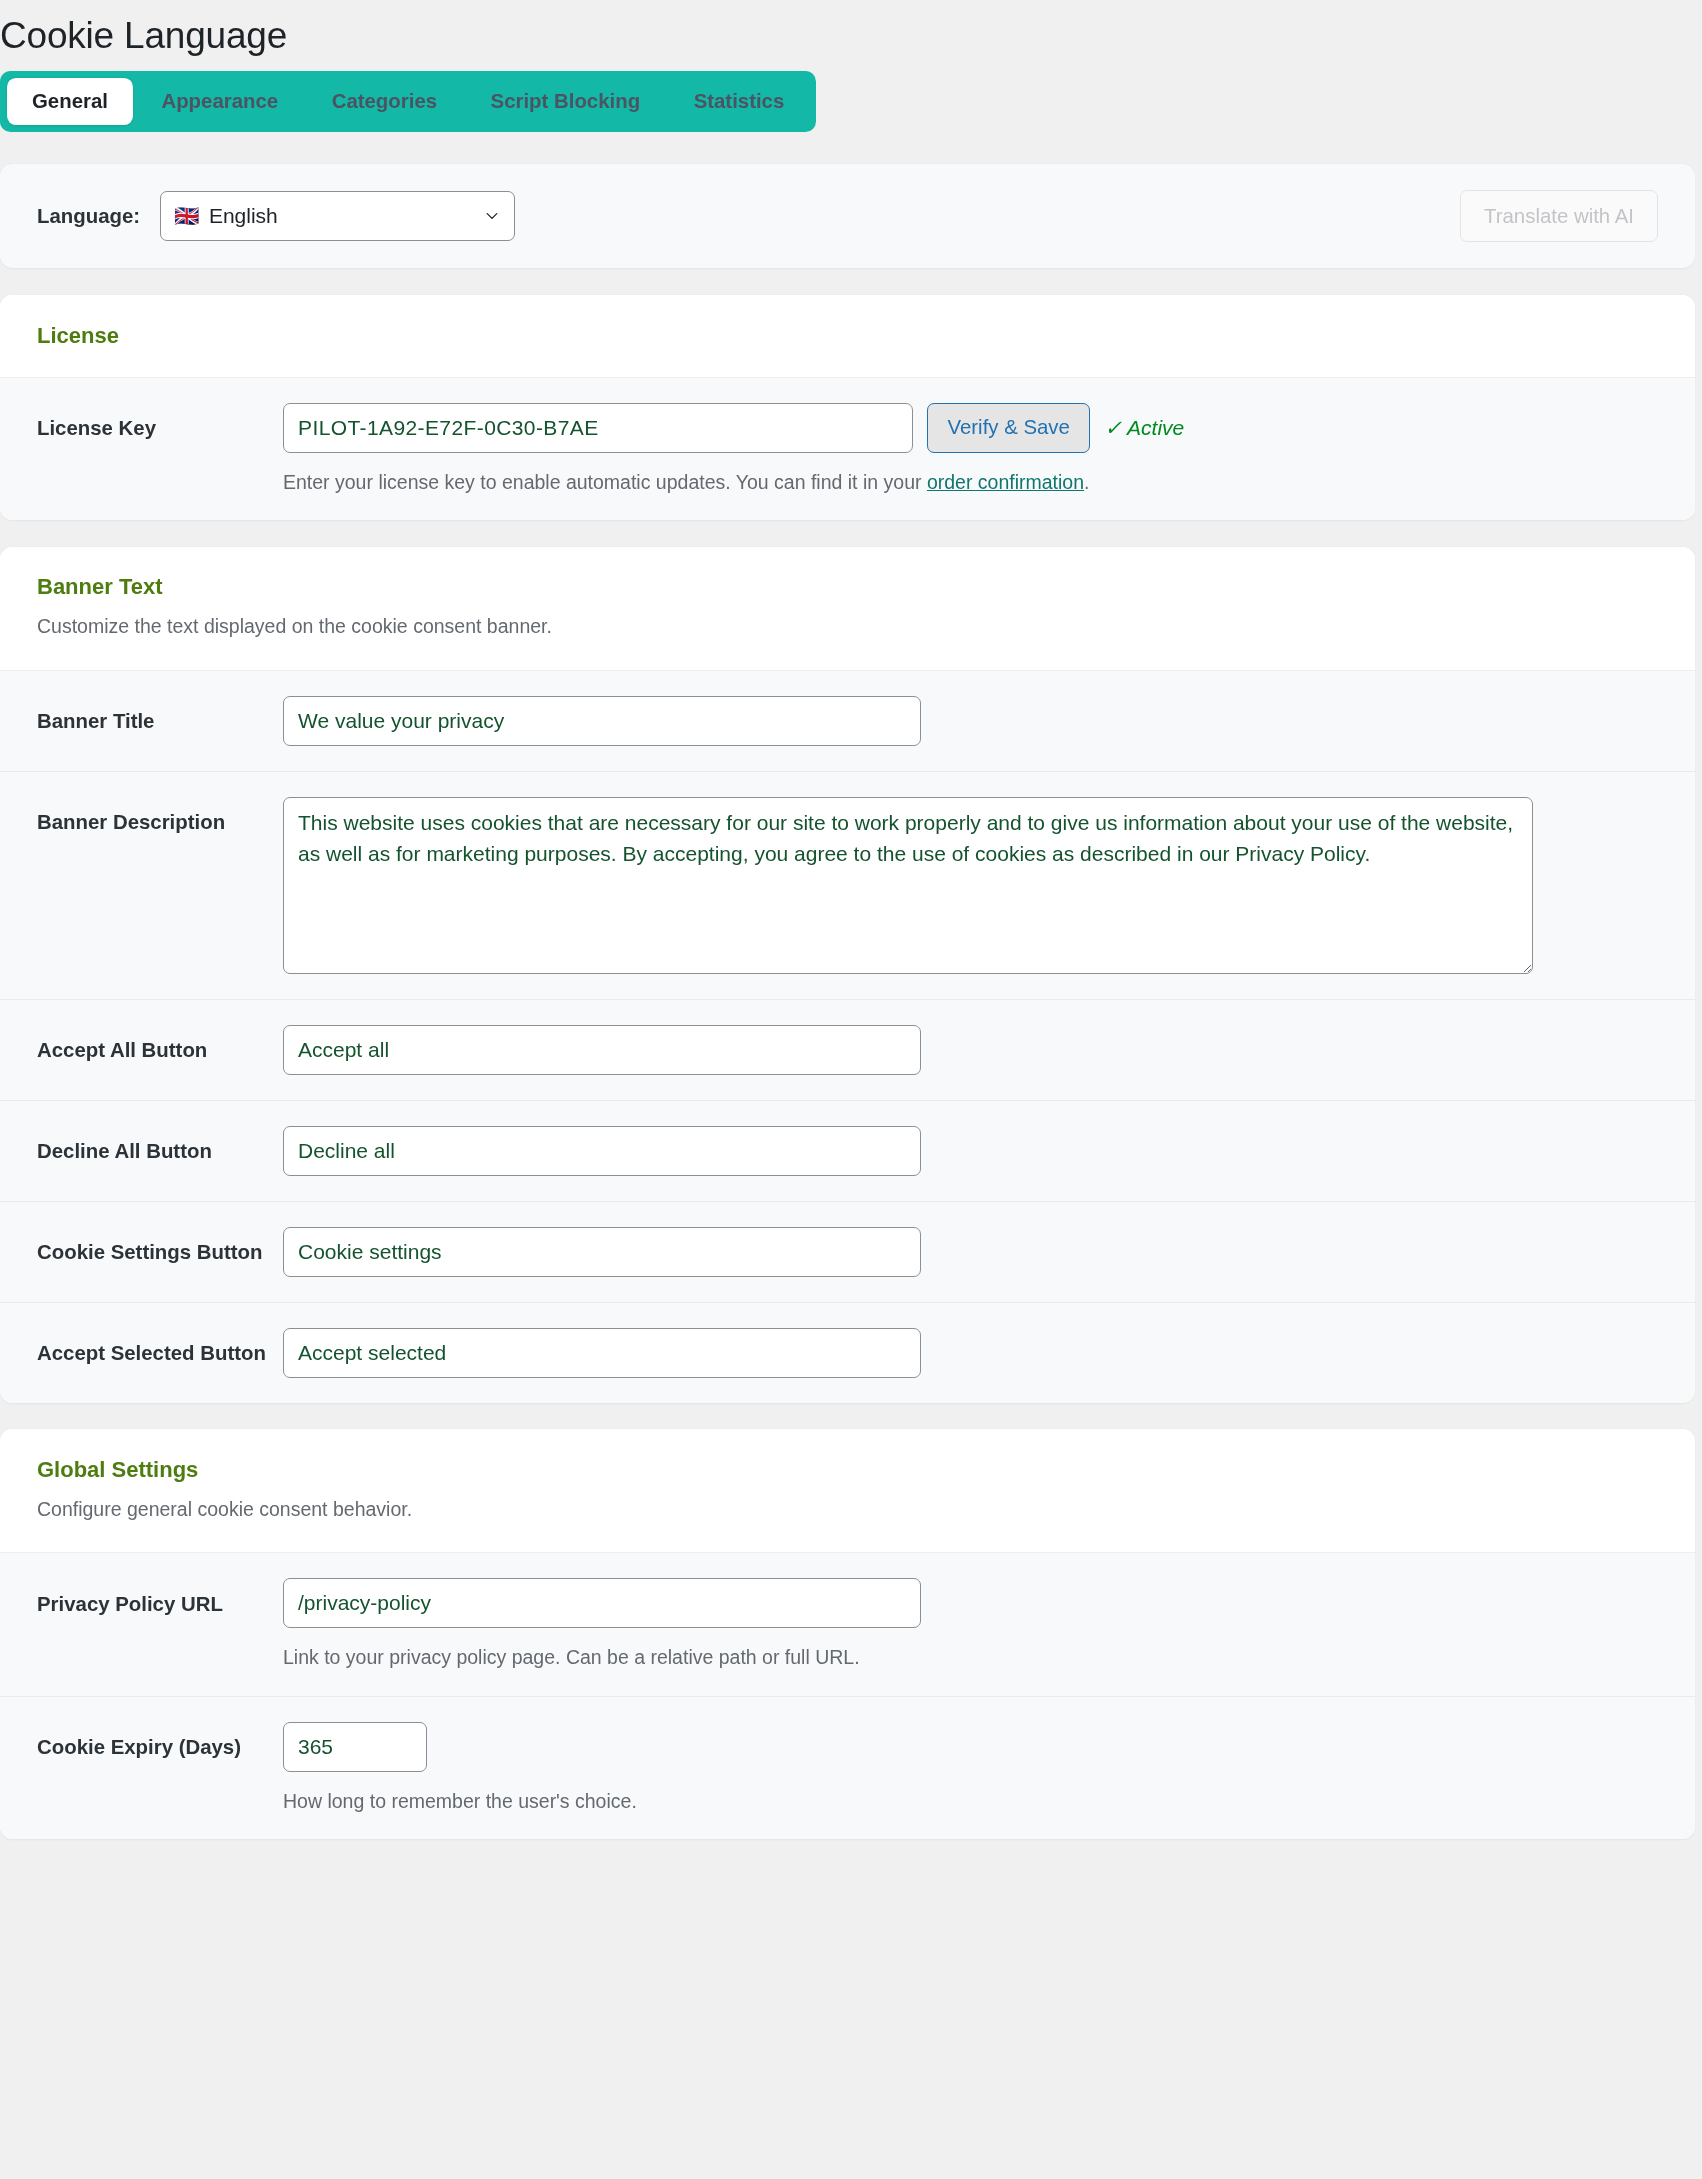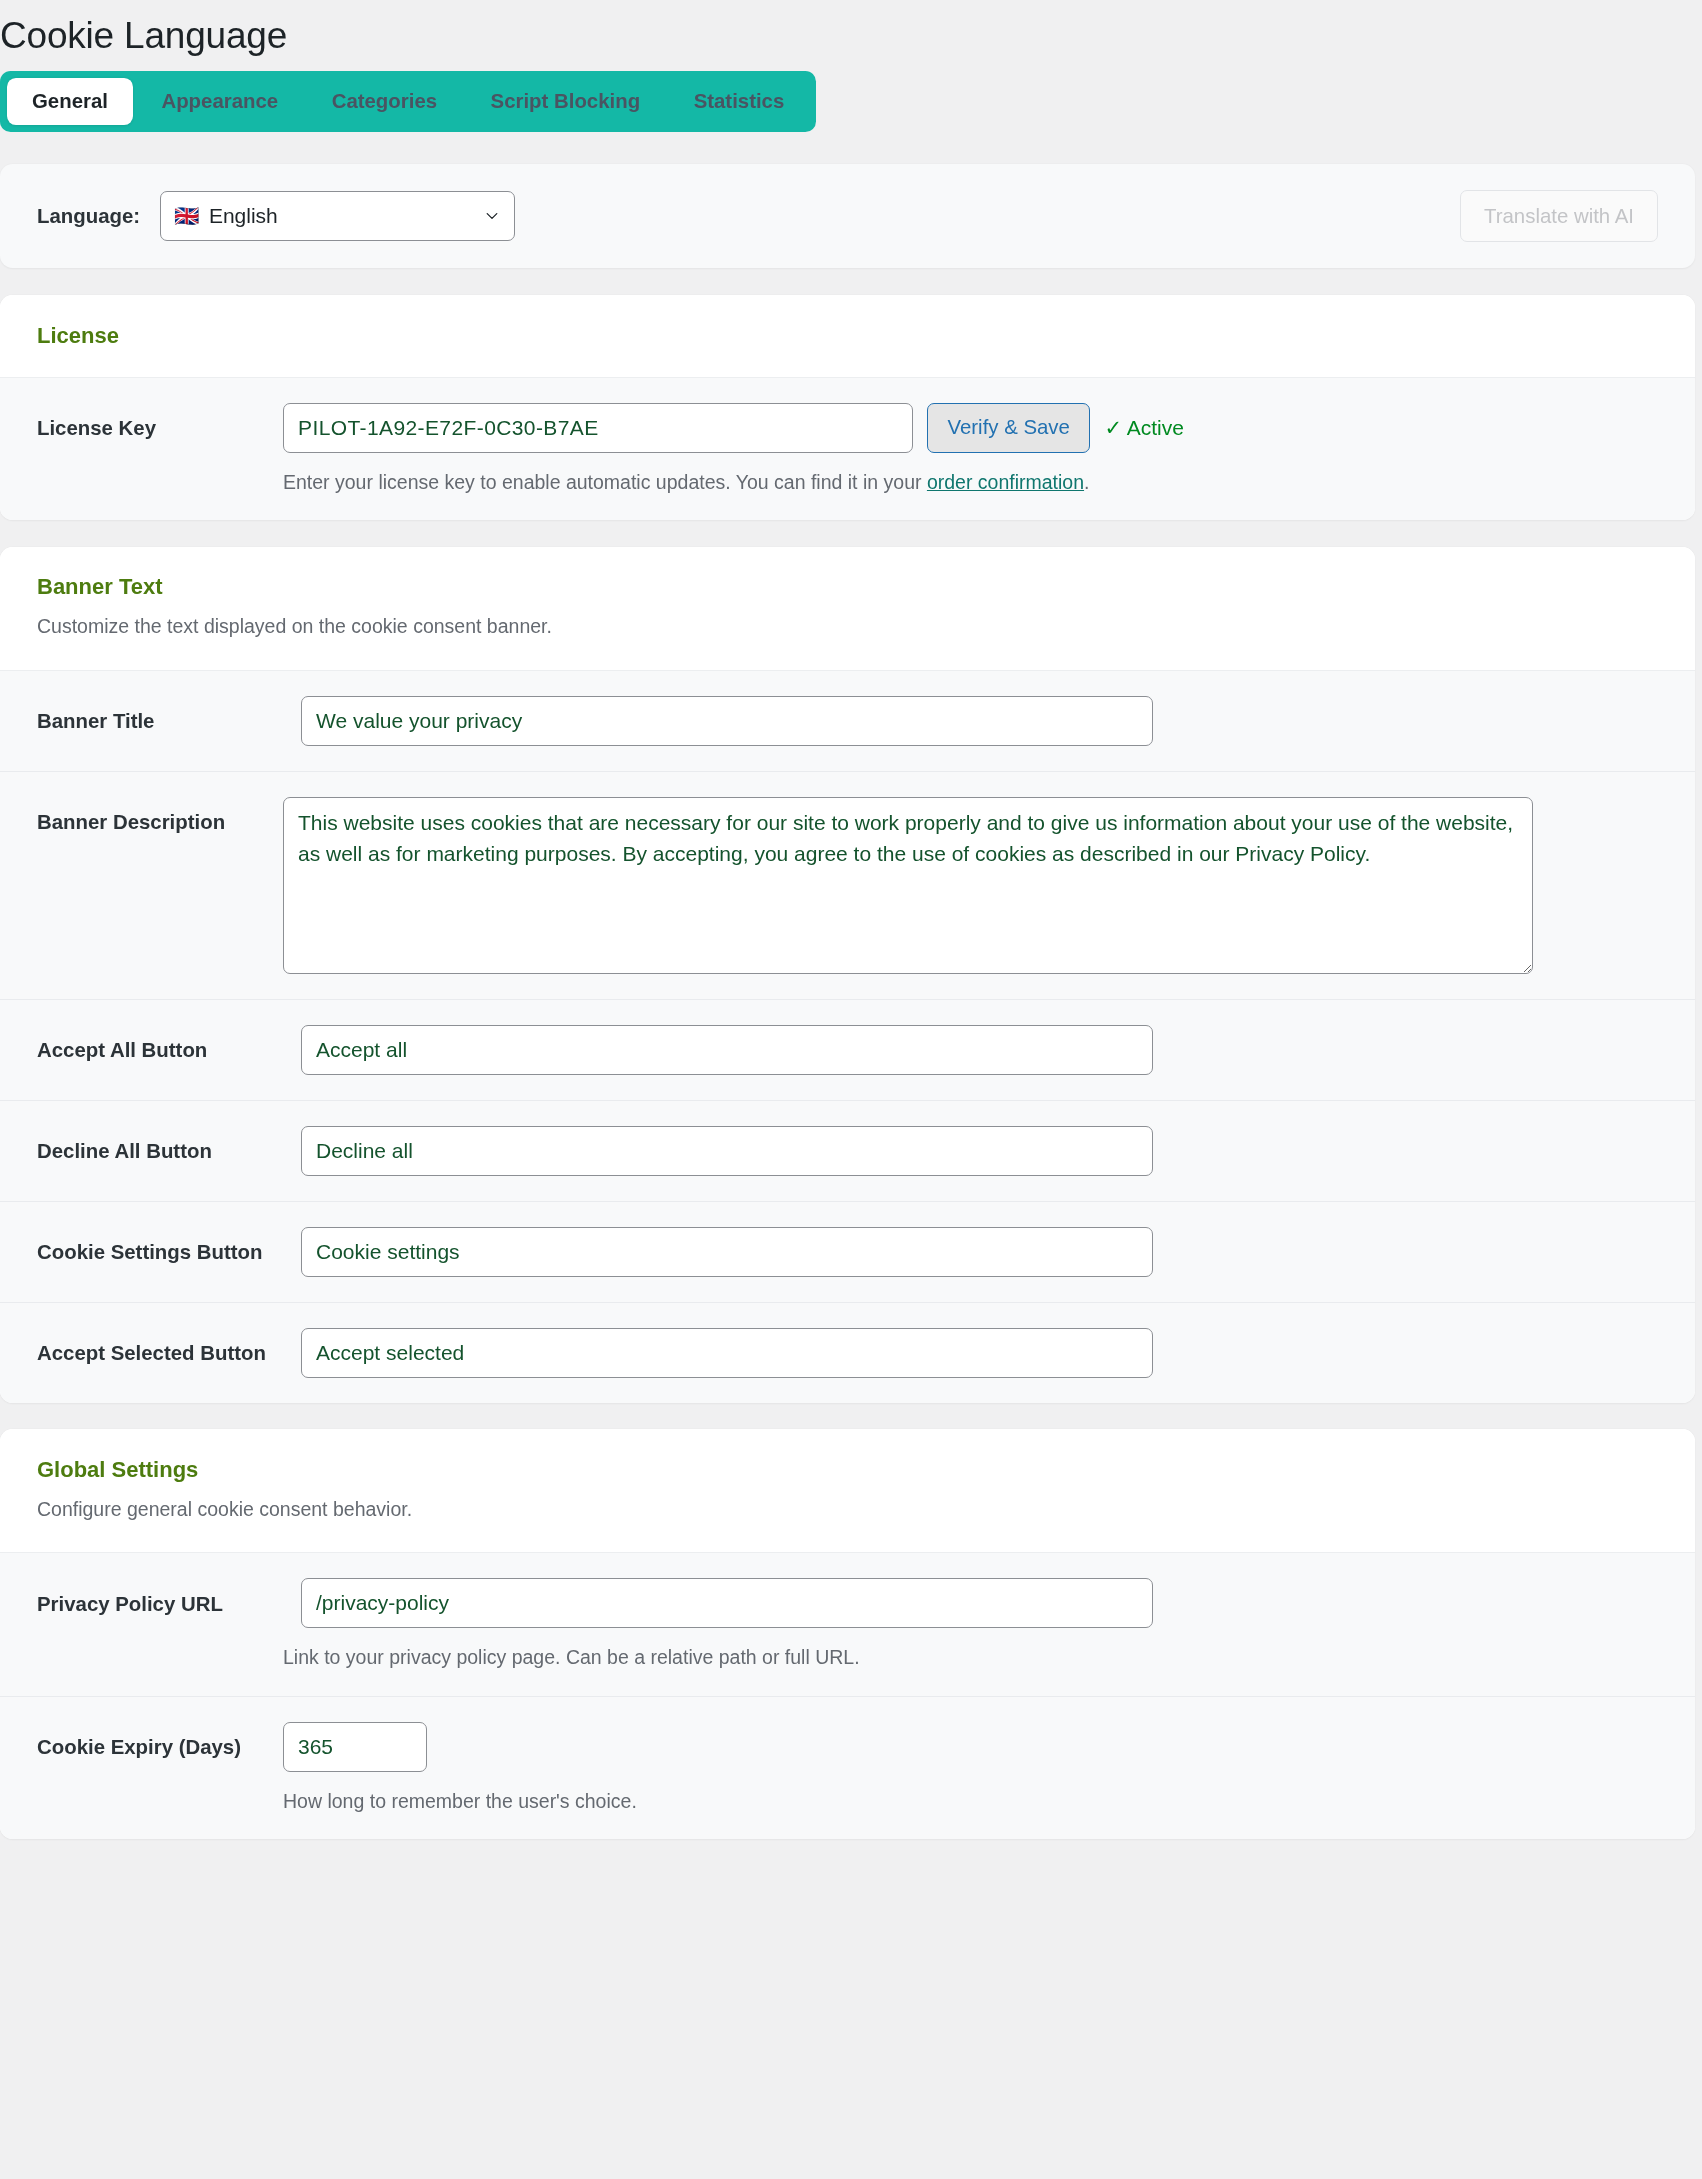--- a/index.html
+++ b/index.html
@@ -172,21 +172,21 @@
     padding: 10.6px 14px;
     outline: none;
   }
   .inp-license {
     width: 630px;
     height: 50px;
     font-family: "Liberation Mono", monospace;
     font-size: 20.4px;
     letter-spacing: 0.4px;
   }
-  .inp-wide { width: 852px; height: 50px; margin-left: 18px; }
+  .inp-wide { width: 638px; height: 50px; }
   .inp-num  { width: 144px; height: 50px; }
   .ta-desc {
     width: 1250px;
     height: 177px;
     line-height: 1.45;
     resize: vertical;
     display: block;
   }
 
   .inline { display: flex; align-items: center; gap: 14px; }
@@ -199,20 +199,21 @@
     color: #2271b1;
     font-size: 20.4px;
     font-family: "Liberation Sans", sans-serif;
     cursor: pointer;
     white-space: nowrap;
   }
   .status-active {
     color: #008a20;
     font-size: 21px;
     white-space: nowrap;
+    font-style: italic;
   }
 
   .help {
     font-size: 19.5px;
     color: #646970;
     margin-top: 16px;
     line-height: 1.35;
   }
   .help a { color: #0f766e; text-decoration: underline; }
 

